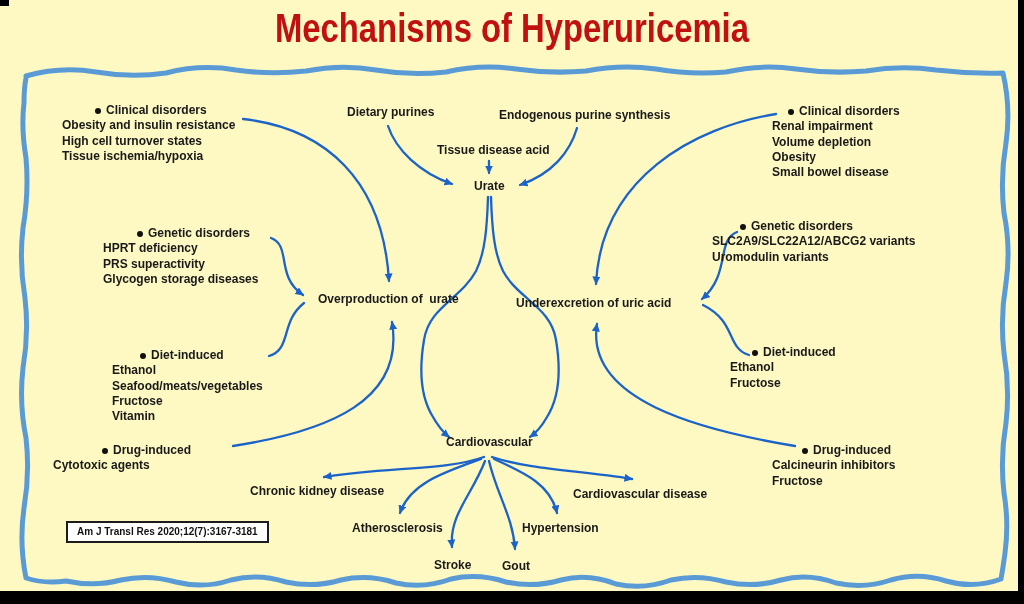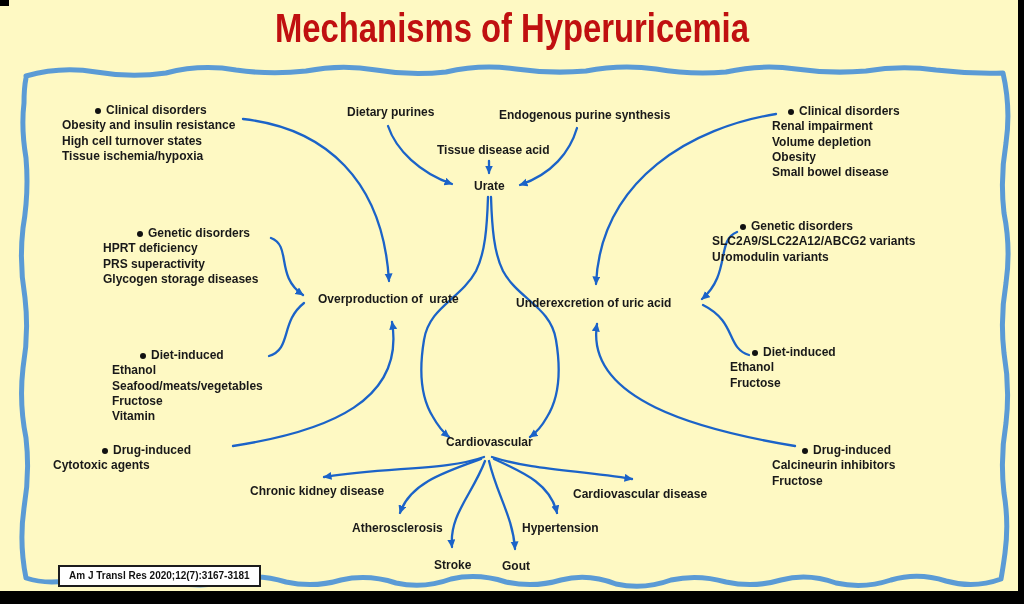--- a/index.html
+++ b/index.html
@@ -7,22 +7,22 @@
          font-family:"Liberation Sans",sans-serif;}
   .fig-title{position:absolute;top:6px;left:0;width:100%;text-align:center;
          font-size:40px;font-weight:bold;color:#c01010;transform:scaleX(.82);
          white-space:nowrap;}
   .art{position:absolute;left:0;top:0;width:1024px;height:604px;}
   .cause{position:absolute;font-size:12px;font-weight:600;color:#191919;
          line-height:15.3px;white-space:nowrap;}
   .cause-title{display:flex;align-items:center;gap:5px;padding-left:var(--ind,30px);}
   .bullet{width:6px;height:6px;border-radius:50%;background:#111;flex:none;}
   .node{position:absolute;font-size:12px;font-weight:700;color:#191919;white-space:pre;}
-  .citation{position:absolute;left:58px;top:521px;border:2px solid #1c1c1c;background:#fff;
-         padding:3px 9px 4px 9px;font-size:10px;font-weight:bold;color:#111;white-space:nowrap;margin-top:44px;}
+  .citation{position:absolute;left:66px;top:521px;border:2px solid #1c1c1c;background:#fff;
+         padding:3px 9px 4px 9px;font-size:10px;font-weight:bold;color:#111;white-space:nowrap;}
   .frame-bottom{position:absolute;left:0;bottom:0;width:100%;height:13px;background:#000;}
   .frame-right{position:absolute;right:0;top:0;width:6px;height:100%;background:#000;}
   .frame-tl{position:absolute;left:0;top:0;width:9px;height:6px;background:#000;}
 </style>
 </head>
 <body>
 
 <div class="stage">
 
   <div class="fig-title">Mechanisms of Hyperuricemia</div>

